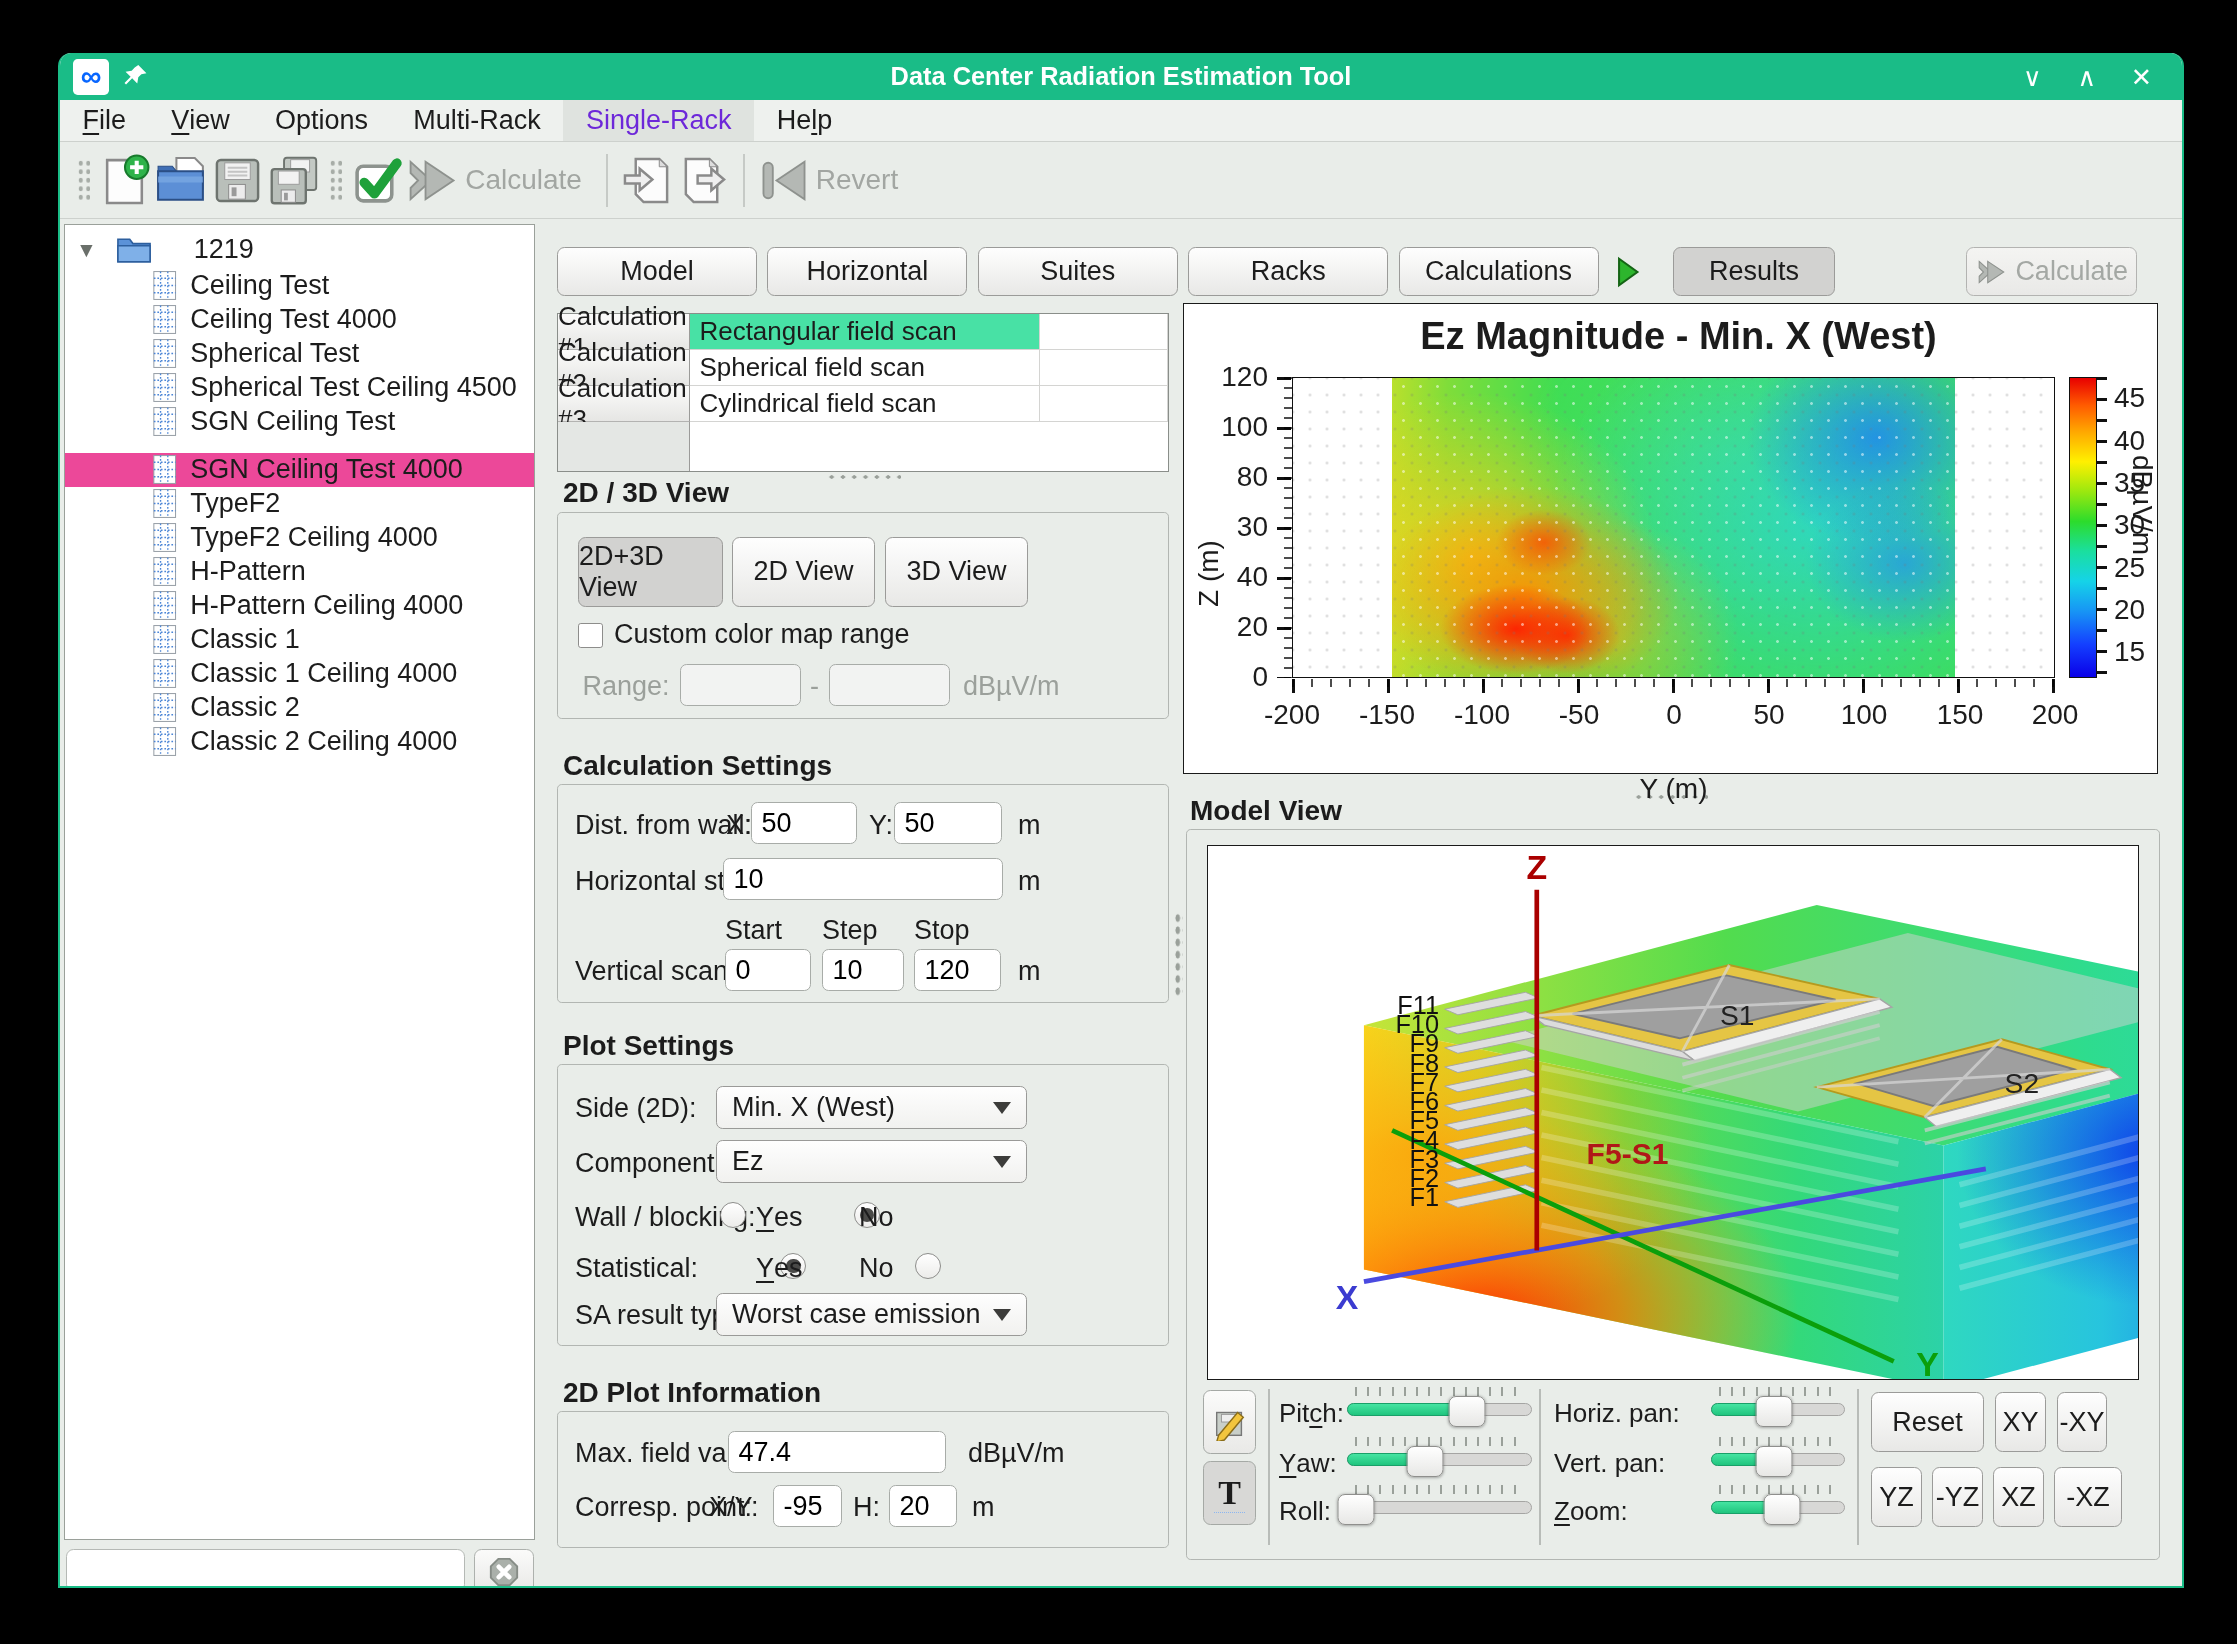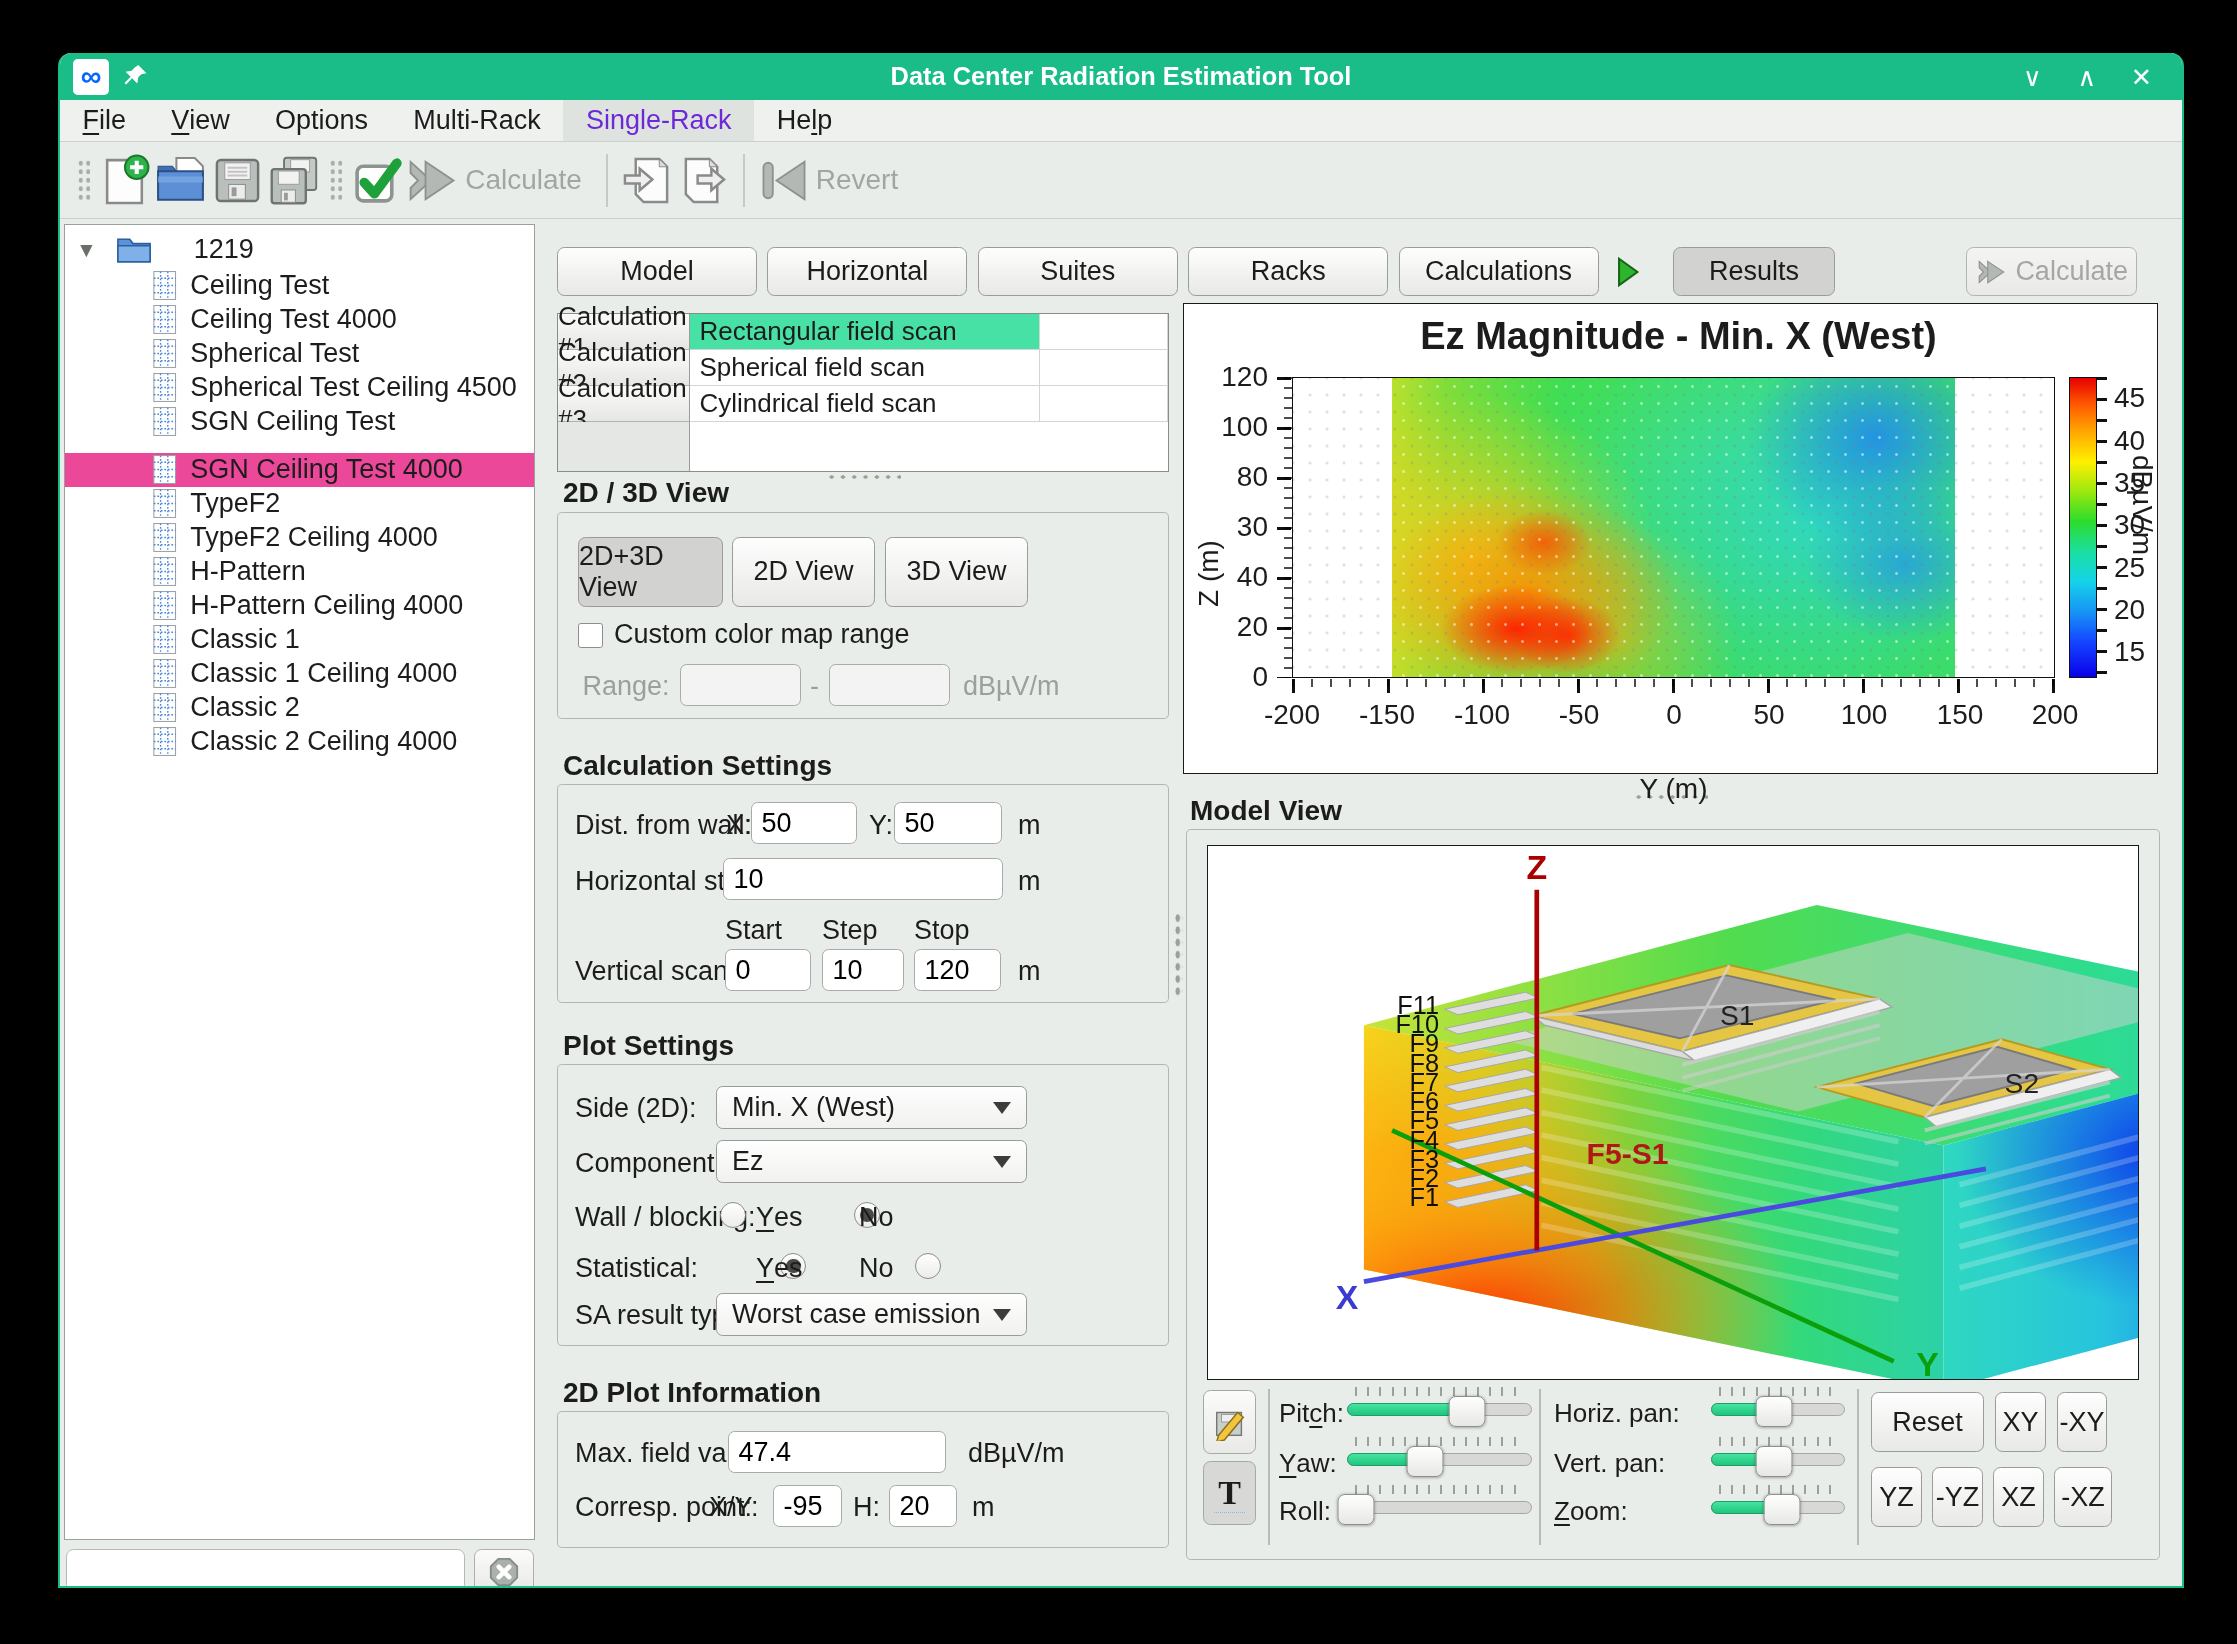--- a/index.html
+++ b/index.html
@@ -776,17 +776,17 @@
     </div>
 
     <div class="a ctrl-sep" style="left:670px;"></div>
 
     <div class="a btn" style="left:684px;top:562px;width:113px;height:60px;">Reset</div>
     <div class="a btn" style="left:808px;top:562px;width:51px;height:60px;">XY</div>
     <div class="a btn" style="left:870px;top:562px;width:50px;height:60px;">-XY</div>
     <div class="a btn" style="left:684px;top:637px;width:51px;height:60px;">YZ</div>
     <div class="a btn" style="left:745px;top:637px;width:51px;height:60px;">-YZ</div>
     <div class="a btn" style="left:806px;top:637px;width:51px;height:60px;">XZ</div>
-    <div class="a btn" style="left:867px;top:637px;width:58px;height:60px;">-XZ</div>
+    <div class="a btn" style="left:867px;top:637px;width:68px;height:60px;">-XZ</div>
   </div>
 
 </div>
 
 
 </body></html>

